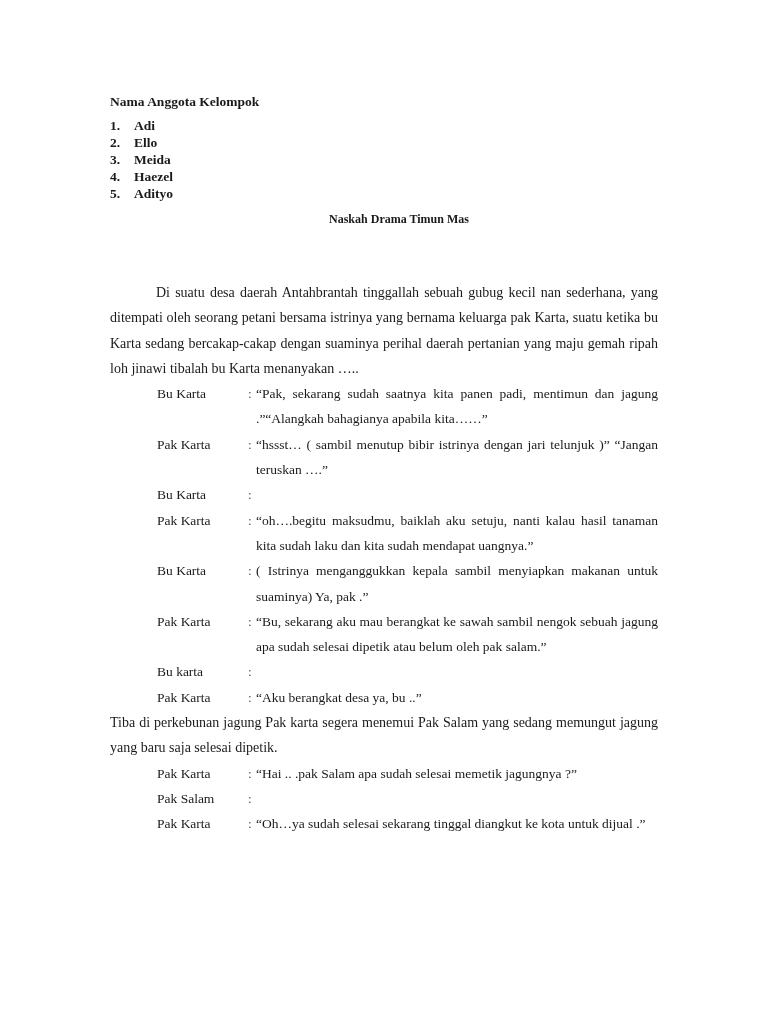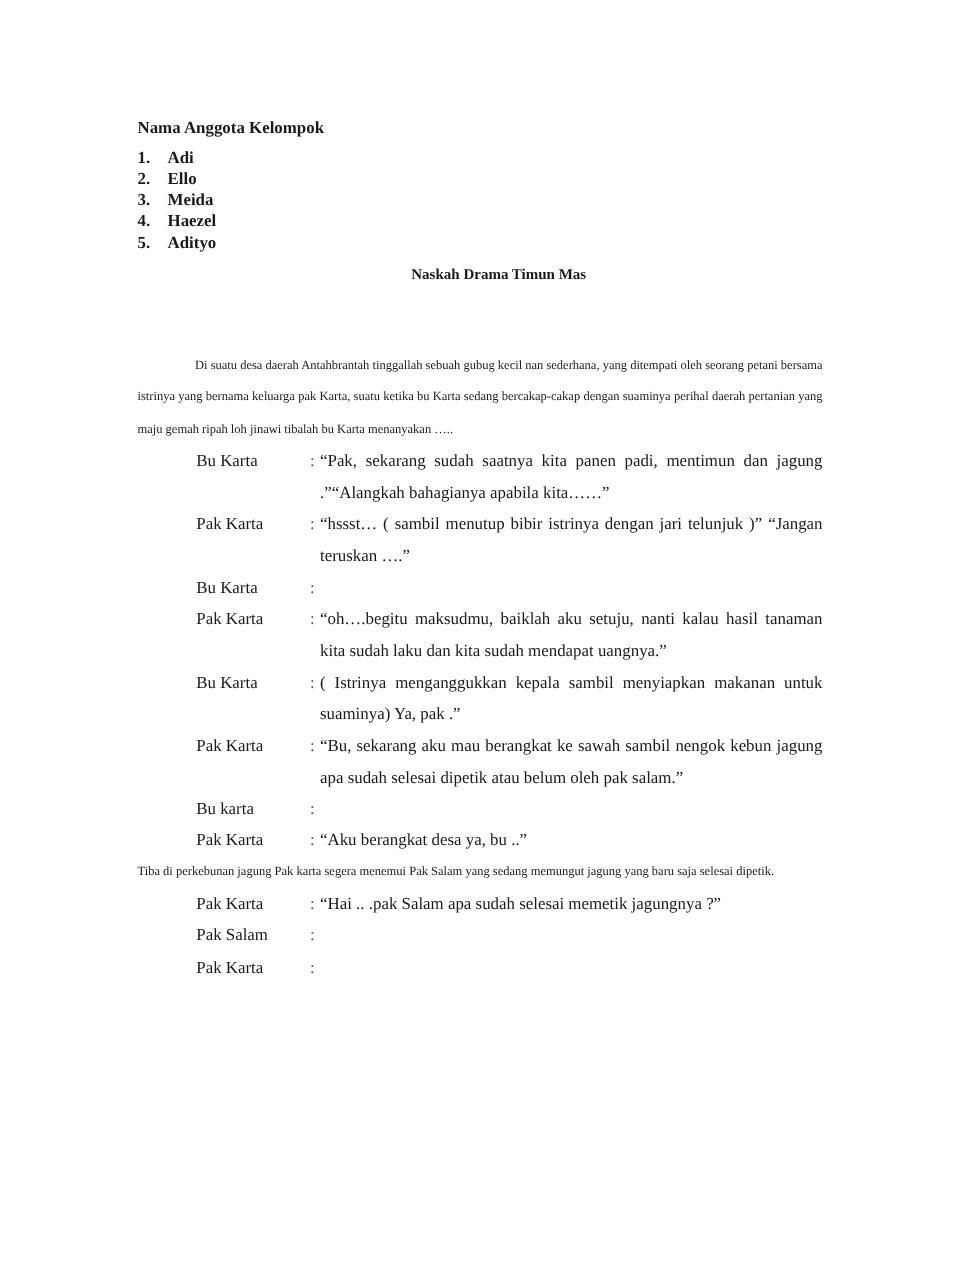--- a/index.html
+++ b/index.html
@@ -45,21 +45,21 @@
     }
     .title {
       font-weight: bold;
       font-size: 12px;
       text-align: center;
       margin: 8px 0 0 0;
       padding-left: 30px;
       line-height: 18px;
     }
     .narration {
-      font-size: 10px;
+      font-size: 14px;
       line-height: 25.3px;
       text-align: justify;
       margin: 0;
     }
     .intro {
       margin-top: 52px;
       text-indent: 46px;
     }
     .dialogue {
       margin: 0;
@@ -144,21 +144,21 @@
         <span class="speech">“oh….begitu maksudmu, baiklah aku setuju, nanti kalau hasil tanaman kita sudah laku dan kita sudah mendapat uangnya.”</span>
       </div>
     <div class="line">
         <span class="speaker">Bu Karta</span>
         <span class="colon">:</span>
         <span class="speech">( Istrinya menganggukkan kepala sambil menyiapkan makanan untuk suaminya) Ya, pak .”</span>
       </div>
     <div class="line">
         <span class="speaker">Pak Karta</span>
         <span class="colon">:</span>
-        <span class="speech">“Bu, sekarang aku mau berangkat ke sawah sambil nengok kebun jagung apa sudah selesai dipetik atau belum oleh pak salam.”</span>
+        <span class="speech">“Bu, sekarang aku mau berangkat ke sawah sambil nengok sebuah jagung apa sudah selesai dipetik atau belum oleh pak salam.”</span>
       </div>
     <div class="line">
         <span class="speaker">Bu karta</span>
         <span class="colon">:</span>
       </div>
     <div class="line">
         <span class="speaker">Pak Karta</span>
         <span class="colon">:</span>
         <span class="speech">“Aku berangkat desa ya, bu ..”</span>
       </div>
@@ -172,16 +172,17 @@
         <span class="colon">:</span>
         <span class="speech">“Hai .. .pak Salam apa sudah selesai memetik jagungnya ?”</span>
       </div>
     <div class="line">
         <span class="speaker">Pak Salam</span>
         <span class="colon">:</span>
       </div>
     <div class="line">
         <span class="speaker">Pak Karta</span>
         <span class="colon">:</span>
+        <span class="speech">“Oh…ya sudah selesai sekarang tinggal diangkut ke kota untuk dijual .”</span>
       </div>
   </div>
 
 </div>
 
 </body></html>

